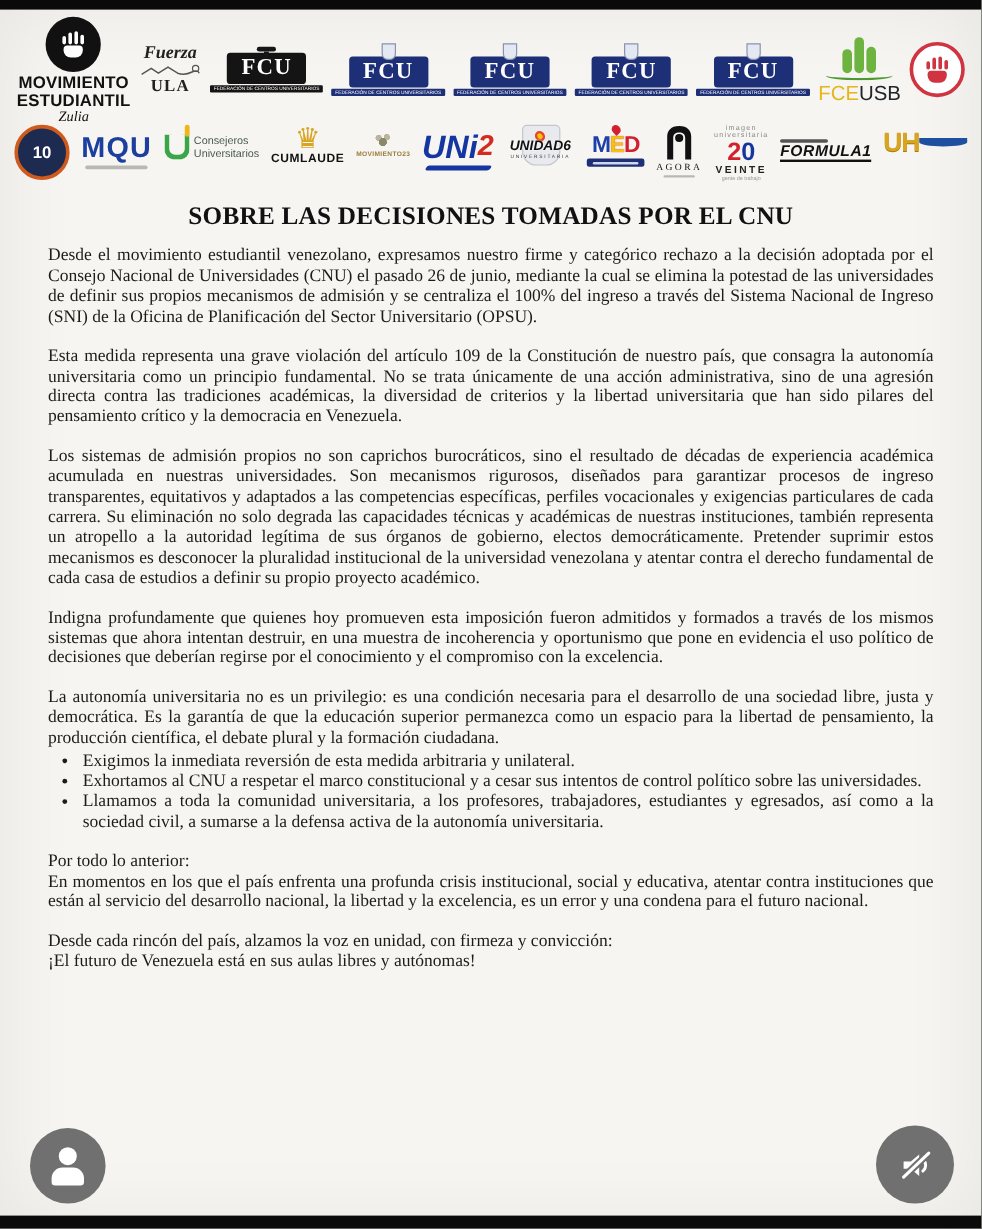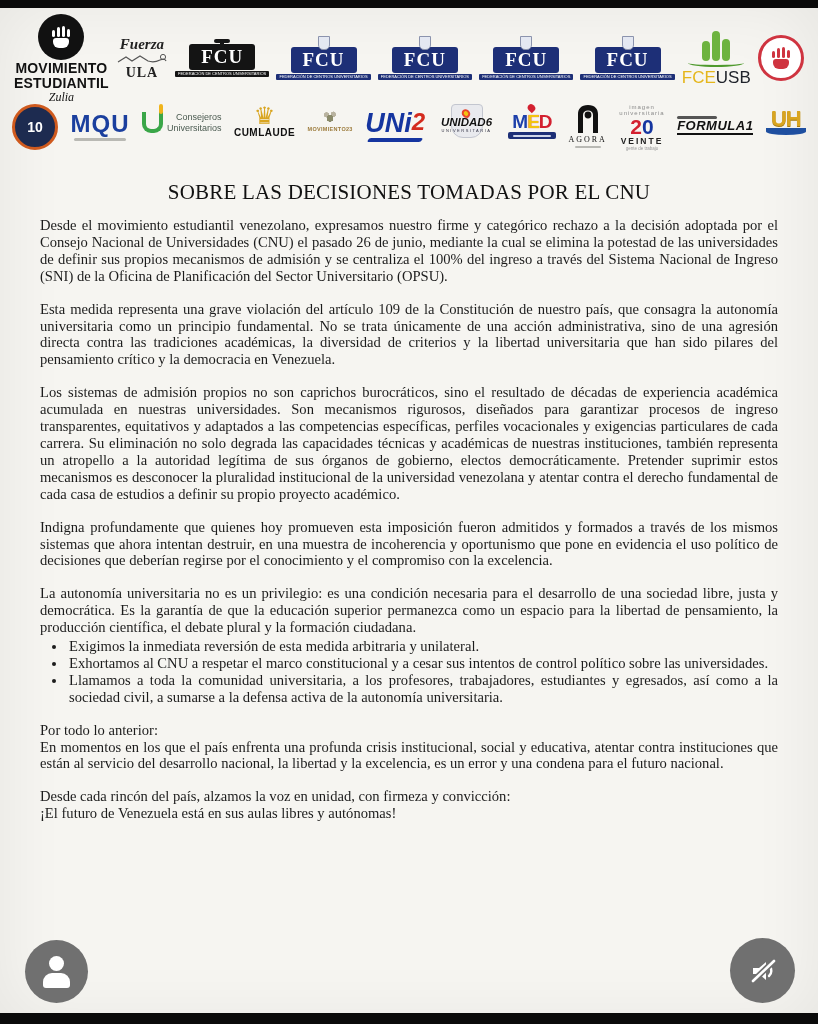--- a/index.html
+++ b/index.html
@@ -56,21 +56,21 @@
   .fce-text .fce{color:#e5b61c;} .fce-text .usb{color:#20242b;}
 
   
   .eq10{width:40px;height:40px;border-radius:50%;background:#1d2b50;border:3px solid #cf5a1e;
         display:flex;align-items:center;justify-content:center;color:#fff;
         font-family:"Liberation Sans",sans-serif;font-weight:800;font-size:14px;}
   .mqu{font-family:"Liberation Sans",sans-serif;font-weight:800;font-size:24px;color:#1b3f9e;letter-spacing:1px;margin-top:8px;}
   .cu-wrap{display:flex;align-items:center;gap:4px;margin-top:8px;}
   .cu-icon{width:13px;height:17px;border:4px solid #3aa648;border-top:none;border-radius:0 0 9px 9px;position:relative;}
   .cu-icon::after{content:"";position:absolute;right:-4px;top:-8px;width:4px;height:10px;background:#f0b41c;border-radius:2px;}
-  .cu-text{font-family:"Liberation Sans",sans-serif;font-size:9px;color:#4a5a50;text-align:right;line-height:1.15;}
+  .cu-text{font-family:"Liberation Sans",sans-serif;font-size:9px;color:#4a5a50;text-align:left;line-height:1.15;}
   .crown{color:#d9a520;font-size:24px;line-height:1;}
   .cumlaude{font-family:"Liberation Sans",sans-serif;font-weight:800;font-size:10px;color:#111;letter-spacing:.5px;}
   .m23-icon{width:14px;height:14px;border-radius:50%;background:radial-gradient(circle at 50% 60%, #8a8a6a 0 30%, transparent 32%),
             radial-gradient(circle at 25% 35%, #b9b3a0 0 18%, transparent 20%),
             radial-gradient(circle at 75% 30%, #b9b3a0 0 18%, transparent 20%);margin-top:6px;}
   .m23{font-family:"Liberation Sans",sans-serif;font-size:5.5px;font-weight:700;color:#9c7b3c;margin-top:3px;letter-spacing:.3px;}
   .uni2-wrap{display:flex;align-items:flex-start;margin-top:6px;}
   .uni2-wrap .uni{font-family:"Liberation Sans",sans-serif;font-style:italic;font-weight:800;font-size:27px;color:#1535a0;}
   .uni2-wrap .dos{font-family:"Liberation Sans",sans-serif;font-style:italic;font-weight:800;font-size:24px;color:#d42b1e;}
   .swoosh{width:54px;height:4px;background:#1535a0;border-radius:2px;transform:skewX(-30deg);margin-top:1px;}
@@ -90,27 +90,27 @@
   .med-banner i{display:block;width:38px;height:2px;background:#cfd6ea;border-radius:1px;}
   .agora-name{font-size:8px;letter-spacing:2px;color:#111;margin-top:2px;font-family:"Liberation Serif",serif;}
   .veinte-top{font-family:"Liberation Sans",sans-serif;font-size:6px;letter-spacing:1px;color:#8a8a8a;}
   .veinte-digits{font-family:"Liberation Sans",sans-serif;font-weight:900;font-size:21px;margin:0;}
   .veinte-digits .d2{color:#d3202f}.veinte-digits .d0{color:#1535a0}
   .veinte-name{font-family:"Liberation Sans",sans-serif;font-weight:700;font-size:8.5px;letter-spacing:2px;color:#222;}
   .veinte-tag{font-family:"Liberation Sans",sans-serif;font-size:4.5px;color:#999;margin-top:1px;}
   .f1-wrap{margin-top:10px;display:flex;flex-direction:column;align-items:flex-start;}
   .formula1{font-family:"Liberation Sans",sans-serif;font-style:italic;font-weight:900;font-size:13px;color:#111;
             border-bottom:2px solid #111;padding-bottom:1px;letter-spacing:.5px;}
-  .uh-book{position:relative;margin-top:4px;display:flex;flex-direction:column;align-items:center;}
+  .uh-book{position:relative;margin-top:4px;display:flex;flex-direction:row;align-items:center;}
   .uh-letters{font-family:"Liberation Sans",sans-serif;font-weight:900;font-size:22px;color:#d9a520;letter-spacing:-1px;
               text-shadow:0 1px 0 #a67a10;}
   .uh-base{width:40px;height:7px;background:#1e4fa0;border-radius:0 0 50% 50%;margin-top:-2px;}
 
   
-  .title{text-align:center;font-weight:400;font-size:21px;color:#111;margin:20px 0 10px;letter-spacing:.2px;}
+  .title{text-align:center;font-weight:700;font-size:21px;color:#111;margin:8px 0 10px;letter-spacing:.2px;}
   .body-text{padding:0 40px;font-size:14.6px;line-height:16.9px;color:#1c1c1c;text-align:justify;}
   .body-text p{margin:12px 0 16px;}
   .body-text p.nogap{margin-bottom:2px;}
   .body-text ul{margin:0 0 16px 27px;padding:0;}
   .body-text li{margin:0;padding-left:2px;}
   .blk{display:block;}
 
   
   .fab{position:absolute;border-radius:50%;background:#707070;border:none;cursor:pointer;
        display:flex;flex-direction:column;align-items:center;justify-content:center;z-index:6;}

